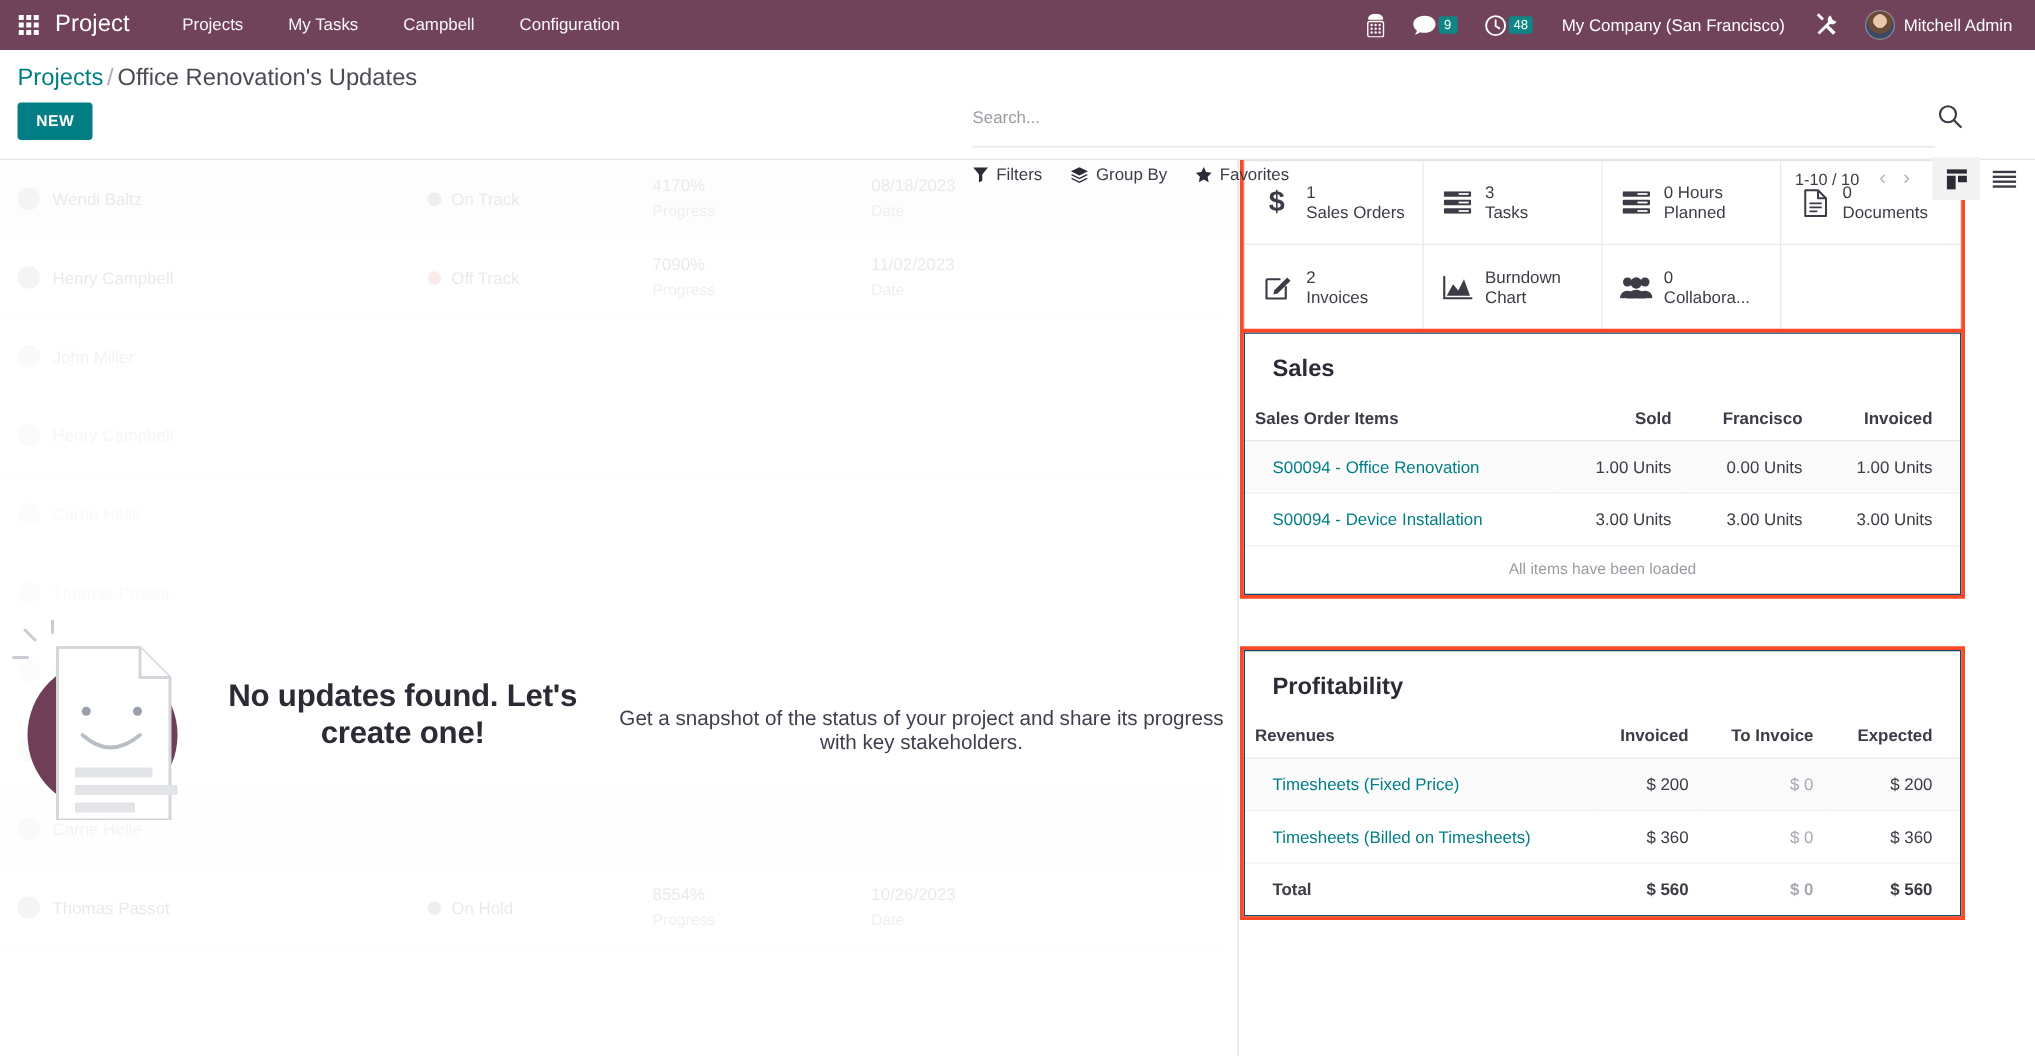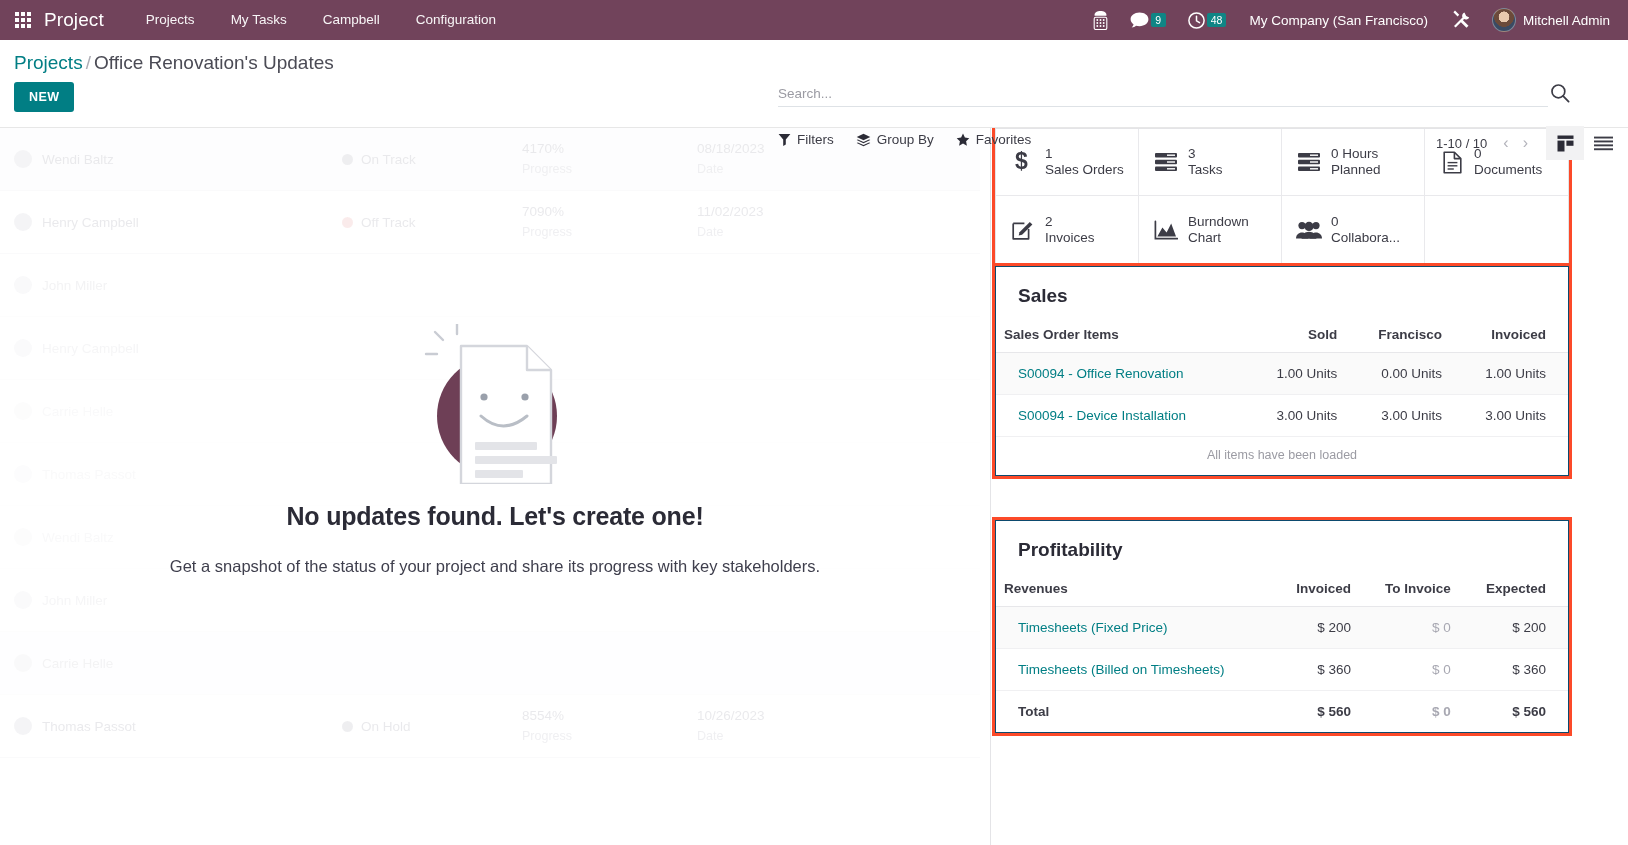--- a/index.html
+++ b/index.html
@@ -86,21 +86,21 @@
     padding: 8px 15px; border-radius: 3px; cursor: pointer;
     font-family: inherit;
   }
 
   
   .searchview {
     position: absolute; left: 778px; top: 46px; width: 770px;
   }
   .search-line {
     display: flex; align-items: center;
-    border-bottom: 1px solid #dee2e6; padding-bottom: 5px;
+    border-bottom: 1px solid #dee2e6; padding-bottom: 16px;
   }
   .search-input {
     border: none; outline: none; flex: 1;
     font-size: 13.5px; font-family: inherit; color: #3c3c46;
     background: transparent;
   }
   .search-input::placeholder { color: #9b9ba3; }
   .search-icon-btn {
     position: absolute; right: -22px; top: -3px;
     cursor: pointer; background: none; border: none;
@@ -160,21 +160,21 @@
   .ghost-row .gstat { width: 180px; display: flex; align-items: center; gap: 8px; }
   .ghost-row .gdot { width: 11px; height: 11px; border-radius: 50%; background: #c9c9d1; flex: none; }
   .ghost-row .gdot.red { background: #f0c0c0; }
   .ghost-row .gprog { width: 175px; line-height: 1.55; }
   .ghost-row .gdate { width: 160px; line-height: 1.55; }
   .ghost-row .sub { font-size: 12.5px; color: #ccccd4; }
 
   
   .empty-state {
     position: absolute; left: 0; top: 0; width: 990px; height: 717px;
-    display: flex; flex-direction: column; align-items: center;
+    display: flex; flex-direction: row; align-items: center;
     justify-content: flex-start; padding-top: 196px;
     text-align: center;
   }
   .es-illus { width: 160px; height: 160px; position: relative; margin-bottom: 18px; }
   .es-title {
     font-size: 25px; font-weight: 700; color: #2b2b36;
     margin-bottom: 26px; letter-spacing: -.2px;
   }
   .es-sub { font-size: 16.5px; color: #3f3f4d; }
 

